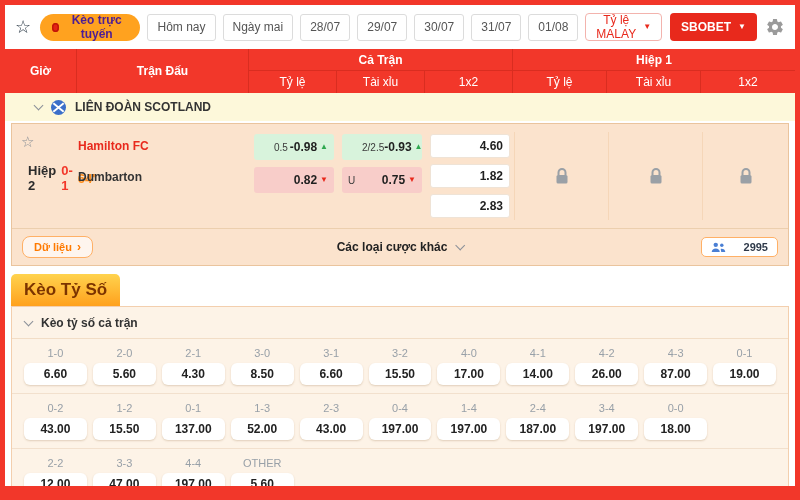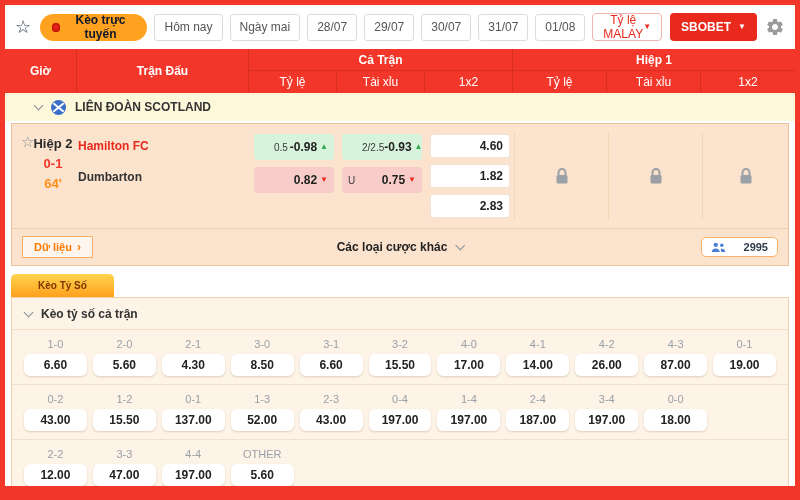--- a/index.html
+++ b/index.html
@@ -3,25 +3,25 @@
 <meta charset="utf-8">
 <style>
   * { margin:0; padding:0; box-sizing:border-box; }
   html,body { background:#ffffff; }
   body { font-family:"Liberation Sans", sans-serif; }
   .frame { position:relative; width:800px; height:500px; border:5px solid #f2372a; border-bottom-width:14px; background:#fff; overflow:hidden; }
 
   
   .topbar { display:flex; align-items:center; gap:7px; height:44px; padding:0 10px; background:#fff; }
   .fav-star { font-size:18px; color:#33404d; cursor:pointer; margin-right:2px; line-height:1; }
-  .live-btn { display:flex; align-items:center; gap:6px; background:#ffa21f; color:#0f172a; font-size:12px; font-weight:bold; height:27px; padding:0 12px; border-radius:14px; border:none; cursor:pointer; }
+  .live-btn { display:flex; align-items:center; gap:6px; background:#ffa21f; color:#4c1d95; font-size:12px; font-weight:bold; height:27px; padding:0 12px; border-radius:14px; border:none; cursor:pointer; }
   .live-dot { width:9px; height:9px; background:#e42313; border-radius:50%; box-shadow:inset 0 0 0 1.5px #c01507; }
   .tab { height:27px; display:flex; align-items:center; padding:0 9px; border:1px solid #dcdcdc; border-radius:3px; background:#fff; font-size:12px; color:#555; cursor:pointer; white-space:nowrap; }
   .right-group { margin-left:auto; display:flex; align-items:center; gap:8px; }
-  .rate-btn { display:flex; align-items:center; height:28px; padding:0 10px; border:1px solid #f3b3ad; border-radius:4px; background:#fff; color:#e8291c; font-size:12px; cursor:pointer; }
+  .rate-btn { display:flex; align-items:center; gap:7px; height:28px; padding:0 10px; border:1px solid #f3b3ad; border-radius:4px; background:#fff; color:#e8291c; font-size:12px; cursor:pointer; }
   .book-btn { display:flex; align-items:center; gap:7px; height:28px; padding:0 11px; border:none; border-radius:4px; background:#e8291c; color:#fff; font-size:12px; font-weight:bold; cursor:pointer; }
   .caret { font-size:8px; line-height:1; }
   .gear-btn { background:none; border:none; cursor:pointer; display:flex; align-items:center; }
   .gear-btn svg { width:20px; height:20px; fill:#9b9b9b; }
 
   
   .thead { display:grid; grid-template-columns:72px 172px 88px 88px 88px 94px 94px 94px; grid-auto-rows:22px; background:#f2372a; color:#fff; font-size:12px; }
   .thead .h { display:flex; align-items:center; justify-content:center; border-right:1px solid #d92d20; border-bottom:1px solid #d92d20; font-weight:bold; }
   .h.span2 { grid-row:1 / 3; border-bottom:none; }
   .h.group1 { grid-column:3 / 6; }
@@ -31,21 +31,21 @@
 
   
   .league-row { display:flex; align-items:center; gap:9px; height:28px; background:#fdf8da; padding:0 30px; font-size:12px; font-weight:bold; color:#333; cursor:pointer; }
   .chev { width:7px; height:7px; border-right:1.6px solid #8a8f98; border-bottom:1.6px solid #8a8f98; transform:rotate(45deg); margin-top:-4px; flex:none; }
   .flag-icon svg { width:15px; height:15px; display:block; }
 
   
   .match-card { margin:2px 6px 0; border:1px solid #eac49d; background:#fbe3cd; }
   .match-row { position:relative; display:grid; grid-template-columns:66px 172px 88px 88px 88px 94px 94px 1fr; padding:8px 0; min-height:96px; }
   .match-star { position:absolute; left:9px; top:10px; font-size:15px; color:#8a9097; cursor:pointer; line-height:1; }
-  .time-cell { display:flex; flex-direction:column; align-items:center; gap:5px; padding:4px 0 0 16px; font-size:13px; font-weight:bold; }
+  .time-cell { display:flex; flex-direction:row; align-items:center; gap:5px; padding:4px 0 0 16px; font-size:13px; font-weight:bold; }
   .time-period { color:#2b2b2b; }
   .time-score { color:#f2372a; }
   .time-minute { color:#ff8c1a; }
   .teams-cell { display:flex; flex-direction:column; gap:17px; padding-top:7px; font-size:12px; font-weight:bold; }
   .team-home { color:#e8291c; }
   .team-away { color:#333; }
   .odds-stack { display:flex; flex-direction:column; gap:7px; padding:2px 4px; }
   .odd { height:26px; border-radius:3px; display:flex; align-items:center; justify-content:space-between; padding:0 6px; font-size:12px; font-weight:bold; color:#1f1f1f; cursor:pointer; }
   .odd .line { font-size:10px; font-weight:normal; color:#3a3a3a; }
   .odd .val { display:flex; align-items:center; gap:3px; margin-left:auto; }
@@ -53,28 +53,28 @@
   .odd.pink  { background:#f8cdc9; }
   .arrow-up   { color:#2fa84f; font-size:8px; line-height:1; }
   .arrow-down { color:#e8291c; font-size:8px; line-height:1; }
   .odd.white { background:#fff; height:24px; border:1px solid #efe3d6; justify-content:flex-end; }
   .x12-stack { gap:6px; }
   .lock-cell { display:flex; align-items:center; justify-content:center; border-left:1px solid #f5d6b8; }
   .lock-cell svg { width:16px; height:19px; display:block; }
 
   
   .data-row { display:flex; align-items:center; height:37px; border-top:1px solid #eccfae; padding:0 10px; position:relative; }
-  .data-btn { display:flex; align-items:center; gap:5px; border:1px solid #ffb066; color:#ff7a00; background:rgba(255,255,255,.65); font-size:11px; font-weight:bold; padding:4px 11px; border-radius:0; cursor:pointer; }
+  .data-btn { display:flex; align-items:center; gap:5px; border:1px solid #ffb066; color:#ff7a00; background:rgba(255,255,255,.65); font-size:11px; font-weight:bold; padding:4px 11px; border-radius:8px; cursor:pointer; }
   .data-btn .arr { font-size:12px; line-height:1; }
   .other-bets { position:absolute; left:50%; transform:translateX(-50%); display:flex; align-items:center; gap:9px; font-size:12px; font-weight:bold; color:#222; cursor:pointer; }
   .viewers { margin-left:auto; display:flex; align-items:center; gap:18px; background:#fff; border:1px solid #ffb066; border-radius:5px; padding:3px 9px; font-size:11px; font-weight:bold; color:#2f3a4a; }
   .viewers svg { width:15px; height:11px; fill:#4a7fd4; display:block; }
 
   
-  .score-tab { display:inline-flex; align-items:center; margin:8px 0 0 6px; padding:6px 27px; background:linear-gradient(180deg,#ffd34e,#ffa11d); border-radius:5px 5px 0 0; font-size:10px; font-weight:bold; color:#7c3400; cursor:pointer; }
+  .score-tab { display:inline-flex; align-items:center; margin:8px 0 0 6px; padding:6px 13px; background:linear-gradient(180deg,#ffd34e,#ffa11d); border-radius:5px 5px 0 0; font-size:17px; font-weight:bold; color:#7c3400; cursor:pointer; }
   .score-panel { margin:0 6px; background:#fdf3e7; border:1px solid #f3cfae; }
   .score-subtitle { display:flex; align-items:center; gap:9px; padding:9px 13px 8px; font-size:12px; font-weight:bold; color:#333; border-bottom:1px solid #f2ddc6; cursor:pointer; }
   .score-row { display:grid; grid-template-columns:repeat(11,1fr); column-gap:6px; padding:5px 12px 8px; }
   .score-row + .score-row { border-top:1px solid #f2e0cd; }
   .score-cell { text-align:center; }
   .score-label { font-size:11px; color:#98a0a8; padding:3px 0 4px; }
   .score-btn { background:#fff; border-radius:6px; box-shadow:0 1px 2px rgba(150,110,70,.28); font-size:12px; font-weight:bold; color:#222; padding:4px 0; cursor:pointer; }
 </style>
 </head>
 <body>

